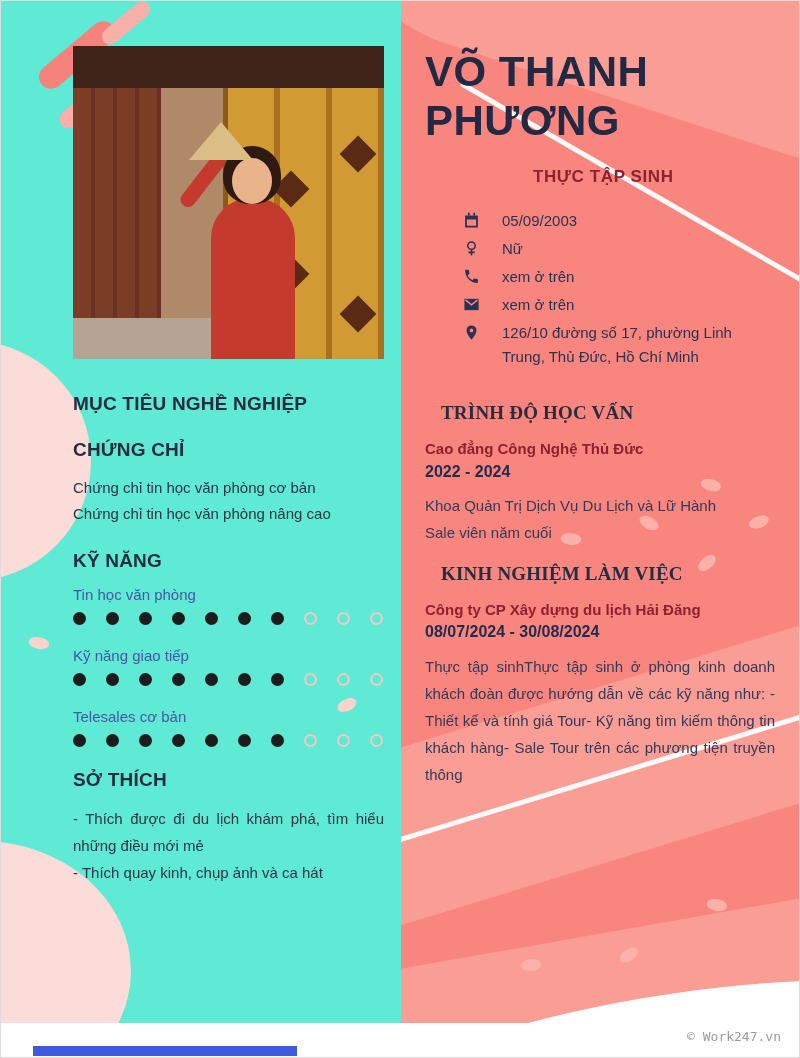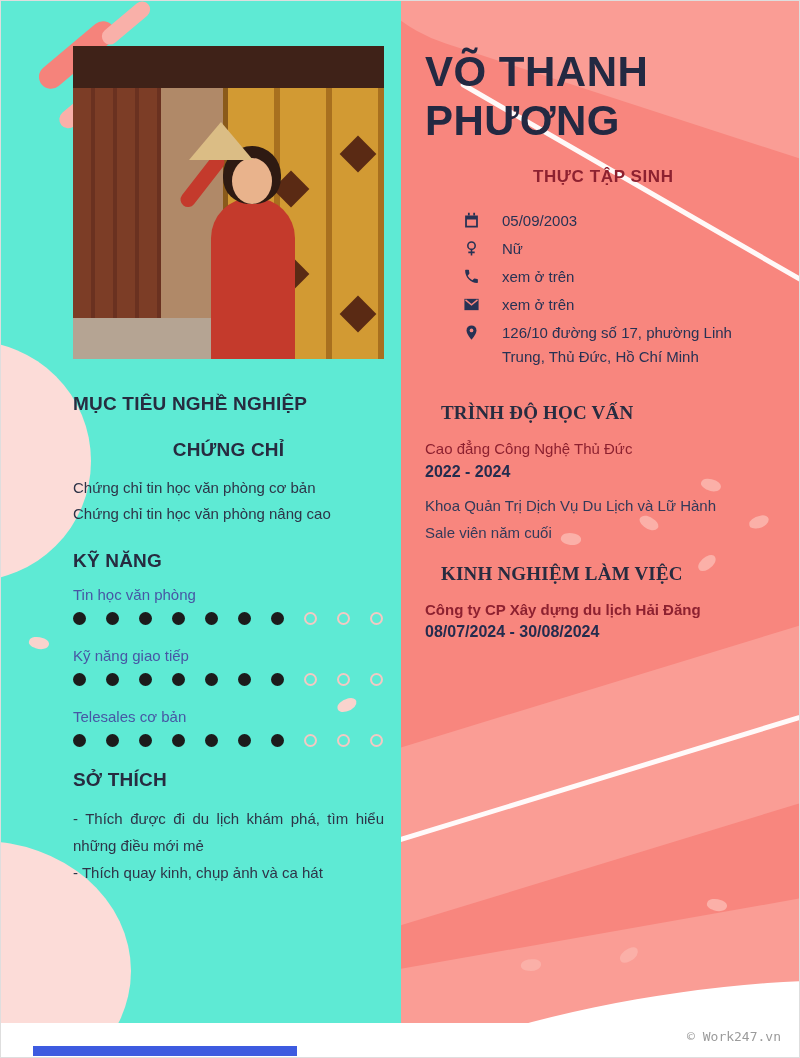--- a/index.html
+++ b/index.html
@@ -60,41 +60,41 @@
   .ph-arm{left:122px;top:104px;width:15px;height:62px;background:#c43a2c;
           border-radius:8px;transform:rotate(38deg);}
   .ph-hand{left:128px;top:96px;width:14px;height:14px;background:#e9b38c;border-radius:50%;}
   .ph-body{left:138px;top:152px;width:84px;height:161px;background:#c43a2c;
            border-radius:40px 40px 0 0;}
 
   
   .left-content{position:absolute;left:72px;top:392px;width:311px;z-index:4;}
   .sec-title{font-size:19px;font-weight:700;color:#272c40;letter-spacing:.2px;margin:0 0 14px;}
   .objective-body{font-size:15px;line-height:1.8;color:#3d3d3d;text-align:justify;margin:0;}
-  .mt24{margin-top:24px;text-align:center;} .mt22{margin-top:22px;}
+  .mt24{margin-top:24px;} .mt22{margin-top:22px;}
   .cert-line{font-size:15px;line-height:1.75;color:#2e3448;}
   .skill{margin-bottom:22px;}
   .skill-label{font-size:15px;color:#4757a4;margin-bottom:9px;}
   .dots{display:flex;height:13px;}
   .dot{width:13px;height:13px;border-radius:50%;margin-right:20px;box-sizing:border-box;flex:none;}
   .dot.filled{background:#1c1c1c;}
   .dot.empty{border:2px solid #f3c9c3;background:transparent;}
   .hobby-line{font-size:15px;line-height:1.8;color:#2e3448;text-align:justify;}
 
   
   .panel-content{position:relative;z-index:2;padding:46px 26px 0 24px;}
   .name{font-size:42px;font-weight:700;color:#232942;line-height:1.17;letter-spacing:.5px;}
   .subtitle{margin:22px 0 0 108px;font-size:17px;font-weight:600;color:#8d2130;letter-spacing:.6px;}
   .contact{margin:22px 0 0 38px;}
   .c-row{display:flex;margin-bottom:4px;align-items:flex-start;}
   .c-icon{width:17px;margin-right:22px;flex:none;padding-top:3px;}
   .c-text{font-size:15px;color:#273254;line-height:1.55;max-width:268px;}
   .section-edu{margin-top:34px;} .section-exp{margin-top:22px;}
   .sec-title-r{font-size:19px;font-weight:700;color:#272c40;letter-spacing:.2px;margin:0 16px 16px;font-family:Liberation Serif, serif;}
-  .edu-school{font-size:15px;font-weight:400;color:#8d2130;margin-bottom:6px;}
+  .edu-school{font-size:15px;font-weight:700;color:#8d2130;margin-bottom:6px;}
   .edu-period{font-size:16px;font-weight:700;color:#242c4e;margin-bottom:16px;}
   .edu-faculty{font-size:15px;color:#323a59;margin-bottom:10px;}
   .edu-status{font-size:15px;color:#323a59;}
   .exp-company{font-size:15px;font-weight:700;color:#8d2130;margin-bottom:5px;}
   .exp-period{font-size:16px;font-weight:700;color:#242c4e;margin-bottom:12px;}
   .exp-desc{font-size:15px;color:#323a59;line-height:1.8;text-align:justify;margin:0;}
 
   
   .footer{position:absolute;left:0;bottom:0;width:100%;height:34px;background:#fff;z-index:6;}
   .watermark{position:absolute;right:18px;top:6px;font-family:"DejaVu Sans Mono",monospace;
@@ -188,20 +188,21 @@
         <div class="edu-school">Cao đẳng Công Nghệ Thủ Đức</div>
         <div class="edu-period">2022 - 2024</div>
         <div class="edu-faculty">Khoa Quản Trị Dịch Vụ Du Lịch và Lữ Hành</div>
         <div class="edu-status">Sale viên năm cuối</div>
       </div>
 
       <div class="section-exp">
         <h2 class="sec-title-r">KINH NGHIỆM LÀM VIỆC</h2>
         <div class="exp-company">Công ty CP Xây dựng du lịch Hải Đăng</div>
         <div class="exp-period">08/07/2024 - 30/08/2024</div>
+        <p class="exp-desc">Thực tập sinhThực tập sinh ở phòng kinh doanh khách đoàn được hướng dẫn về các kỹ năng như: - Thiết kế và tính giá Tour- Kỹ năng tìm kiếm thông tin khách hàng- Sale Tour trên các phương tiện truyền thông</p>
       </div>
     </div>
   </div>
 
   <div class="photo">
     <div class="ph ph-wall"></div>
     <div class="ph ph-doorway"></div>
     <div class="ph ph-door"></div>
     <div class="ph ph-lintel"></div>
     <div class="ph ph-floor"></div>

